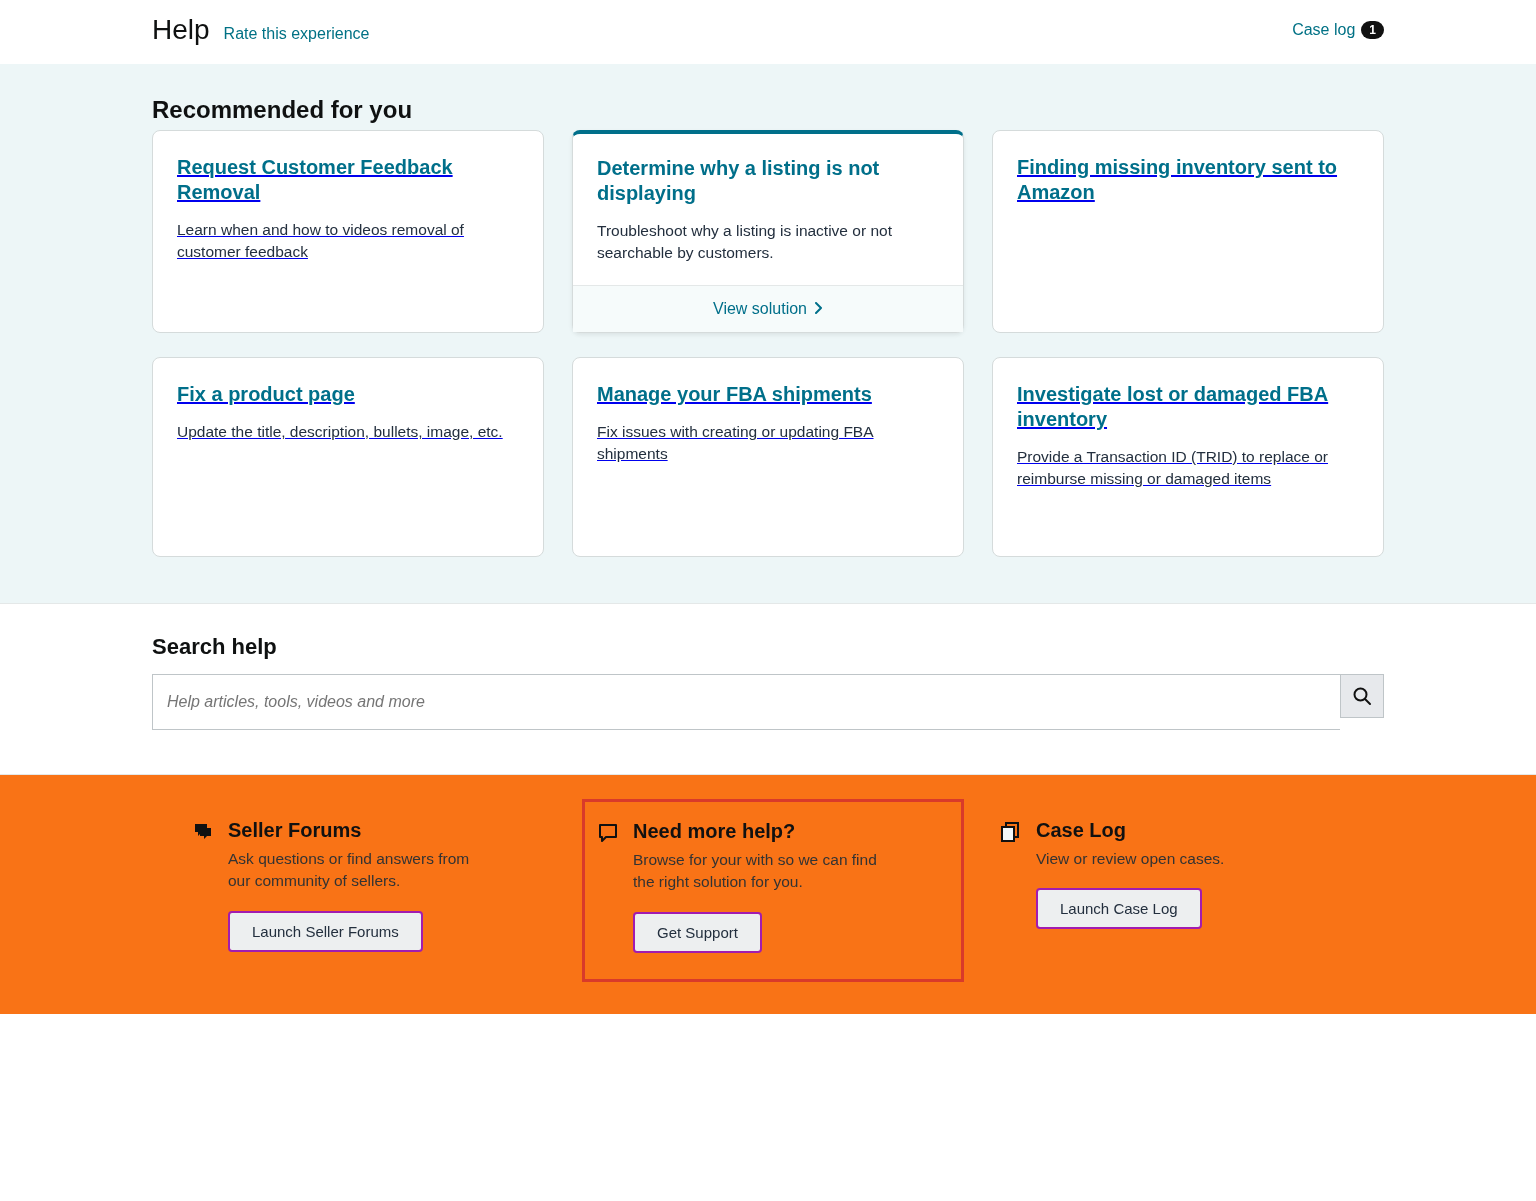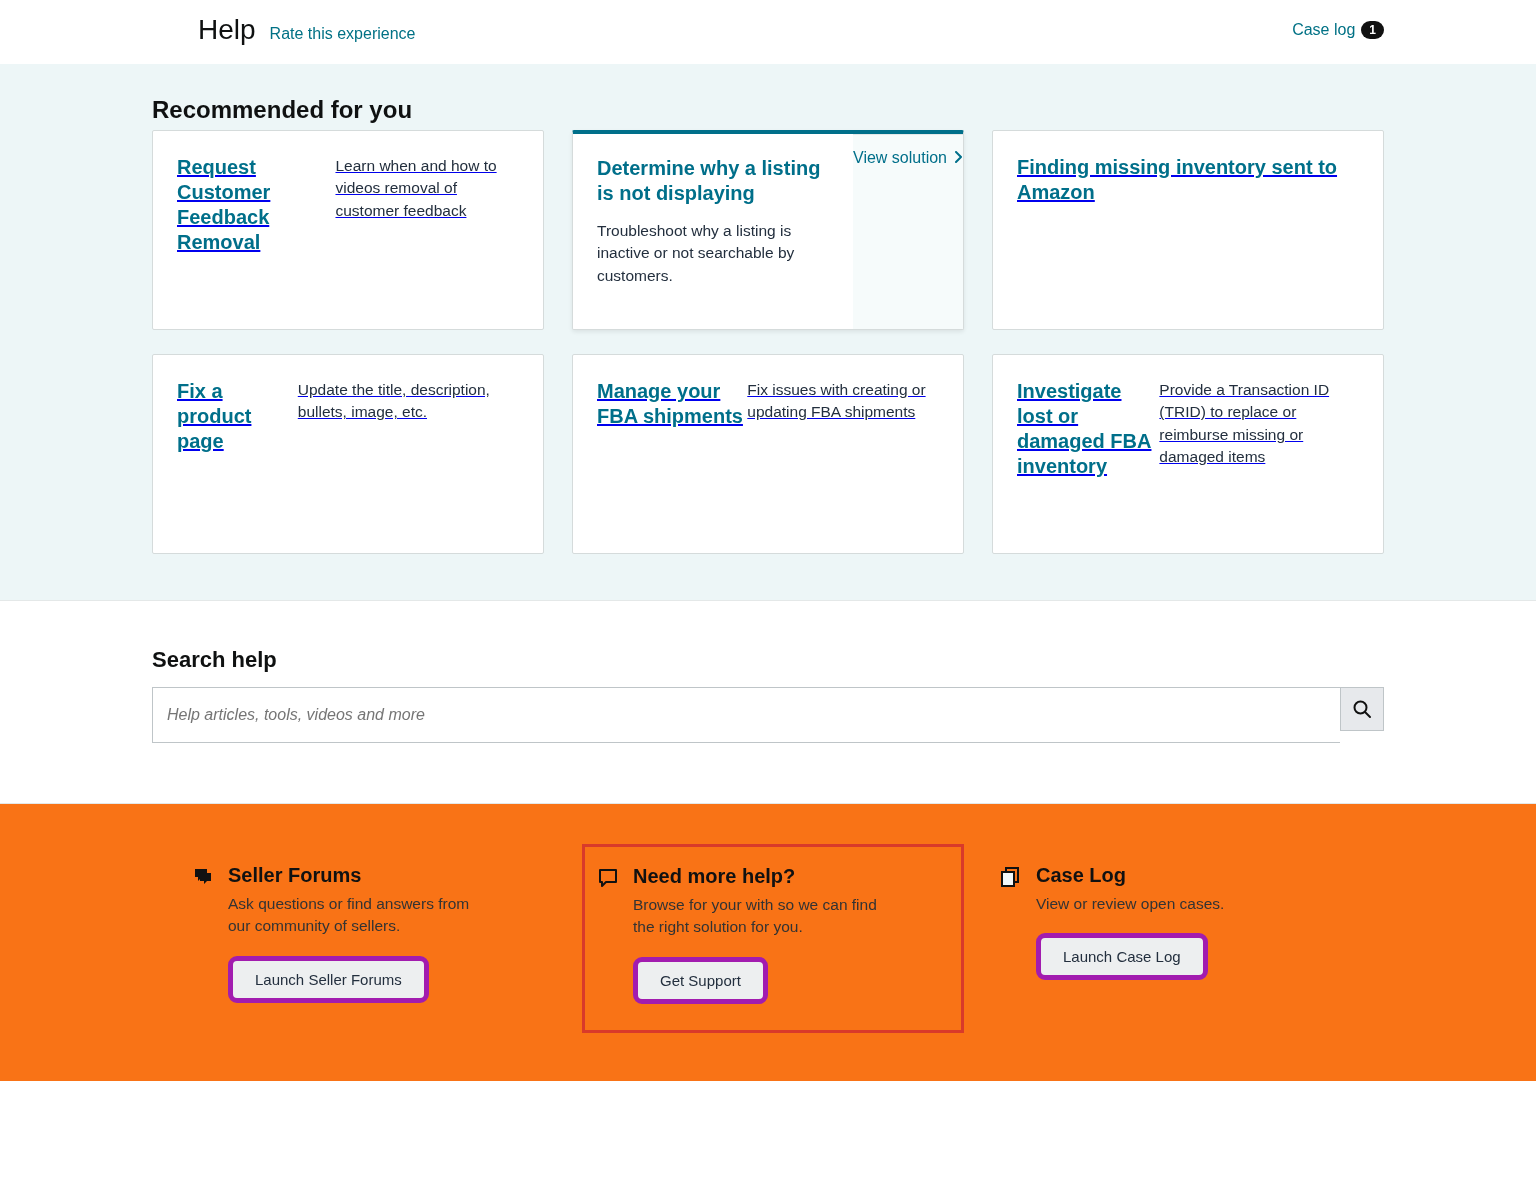--- a/index.html
+++ b/index.html
@@ -2,30 +2,30 @@
 <html><head>
 <meta charset="utf-8">
 <style>
   * { box-sizing: border-box; margin: 0; padding: 0; }
   body {
     font-family: -apple-system, BlinkMacSystemFont, "Segoe UI", Arial, sans-serif;
     color: #0f1111;
     background: #fff;
   }
   .container { max-width: 1280px; margin: 0 auto; padding: 0 24px; }
-  .wide-container { max-width: 1280px; margin: 16px auto; padding: 0 24px; }
+  .wide-container { max-width: 1280px; margin: 0 auto; padding: 0 24px; }
 
   
   .top-bar {
     display: flex;
     justify-content: space-between;
     align-items: center;
     padding: 14px 0 18px;
   }
-  .top-left { display: flex; align-items: baseline; gap: 14px; margin-left: 46px; }
+  .top-left { display: flex; align-items: baseline; gap: 14px; }
   .help-title { font-size: 28px; font-weight: 400; }
   .rate-link { font-size: 16px; color: #007185; text-decoration: none; }
   .caselog-link {
     font-size: 16px; color: #007185; text-decoration: none;
     display: inline-flex; align-items: center; gap: 6px;
   }
   .caselog-badge {
     background: #111; color: #fff; border-radius: 10px;
     font-size: 12px; font-weight: 700; padding: 1px 8px; line-height: 16px;
   }
@@ -36,25 +36,25 @@
   .rec-sub { font-size: 16px; color: #232f3e; margin-bottom: 26px; }
   .card-grid {
     display: grid;
     grid-template-columns: repeat(3, 1fr);
     gap: 28px;
     row-gap: 24px;
   }
   .card {
     background: #fff;
     border: 1px solid #d5dbdb;
-    border-radius: 2px;
+    border-radius: 8px;
     padding: 24px;
     min-height: 200px;
     display: flex;
-    flex-direction: row;
+    flex-direction: column;
   }
   .card.highlight {
     border-top: 4px solid #006f8a;
     box-shadow: 0 2px 4px rgba(0,0,0,0.08);
     padding: 0;
     min-height: 198px;
   }
   .card.highlight .card-body { padding: 22px 24px 20px; flex: 1; }
   .card-title {
     font-size: 20px; font-weight: 700; color: #006f8a;
@@ -101,22 +101,22 @@
   .tile-grid { display: grid; grid-template-columns: repeat(3, 1fr); gap: 60px; padding: 0 40px; }
   .tile { display: flex; flex-direction: column; gap: 18px; }
   .tile-head { display: flex; align-items: flex-start; gap: 14px; }
   .tile-head .icon { margin-top: 2px; flex-shrink: 0; }
   .tile-title { font-size: 20px; font-weight: 700; color: #111; margin-bottom: 6px; }
   .tile-desc { font-size: 15.5px; color: #333; line-height: 1.45; max-width: 260px; }
   .tile-btn {
     align-self: flex-start;
     margin-left: 36px;
     background: #edeff0;
-    border: 5px solid #a21caf;
-    border-radius: 9px;
+    border: 2px solid #a21caf;
+    border-radius: 4px;
     padding: 10px 22px;
     font-size: 15px;
     color: #232f3e;
     cursor: pointer;
   }
 
   .tile.highlight-box {
     border: 3px solid #d93a2a;
     padding: 18px 22px 26px 12px;
     margin: -20px -24px -28px -14px;

